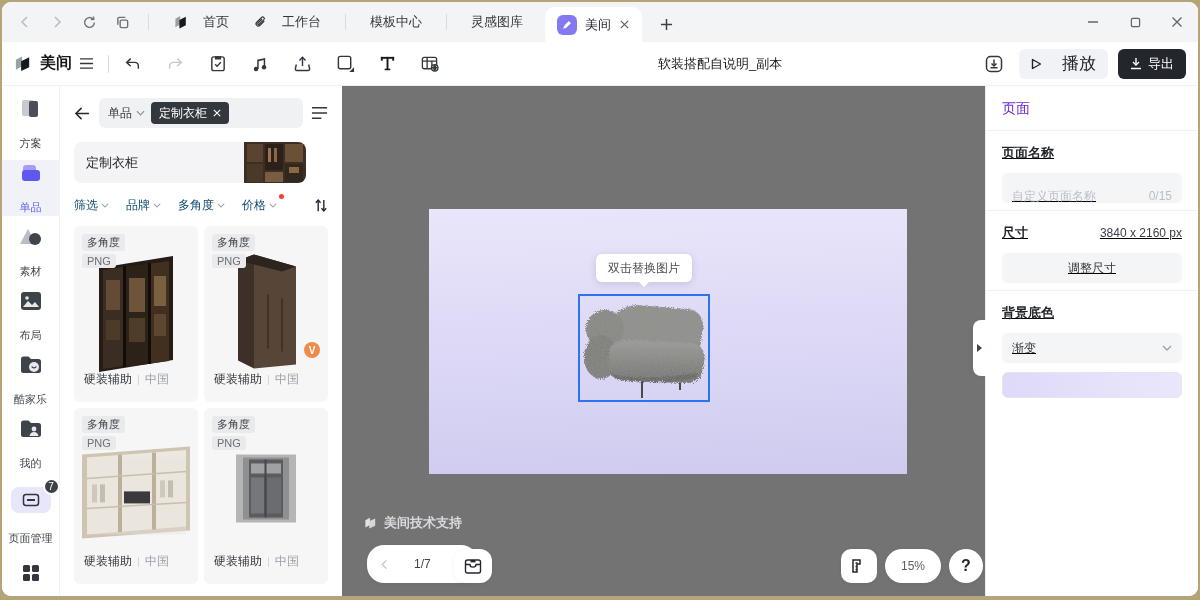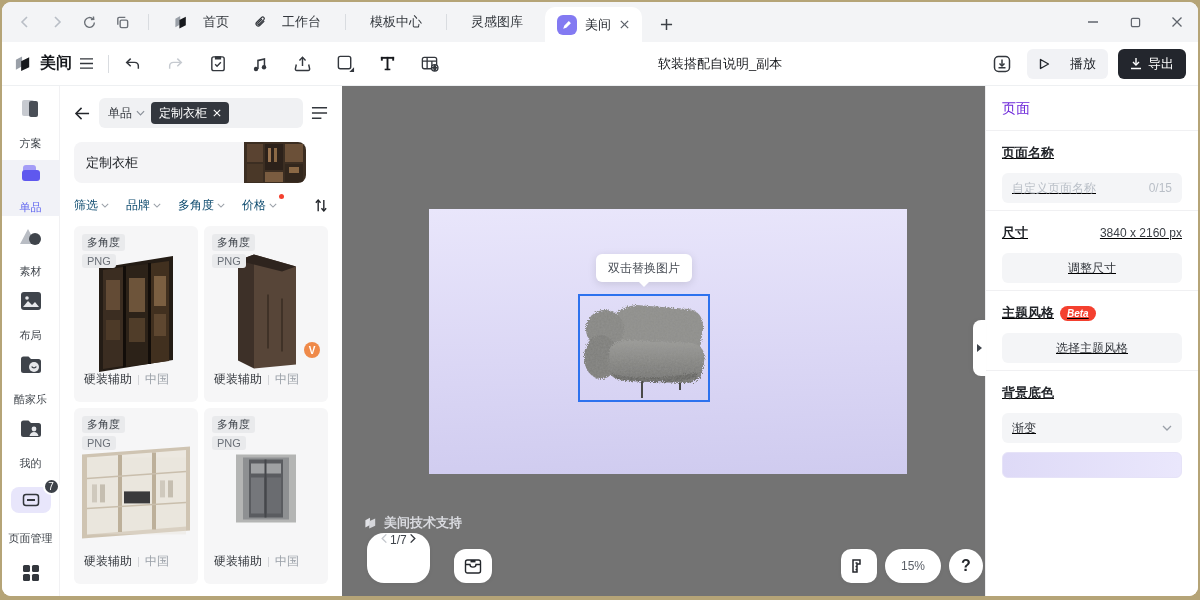--- a/index.html
+++ b/index.html
@@ -19,21 +19,21 @@
   .win-btn { width:42px; height:40px; display:flex; align-items:center; justify-content:center; color:#5f646c; }
 
   
   .toolbar { height:44px; background:#fff; border-bottom:1px solid #eef0f2; display:flex; align-items:center; flex:0 0 44px; position:relative; padding:0 12px; }
   .brand { display:flex; align-items:center; gap:7px; font-size:16px; font-weight:bold; color:#17191d; }
   .toolbar .vsep { margin:0 14px; height:18px; }
   .tool-icons { display:flex; align-items:center; gap:24px; color:#33373d; }
   .doc-title { position:absolute; left:656px; top:0; height:44px; display:flex; align-items:center; font-size:13px; color:#17191d; }
   .toolbar-right { margin-left:auto; display:flex; align-items:center; gap:10px; }
   .icon-btn { width:30px; height:30px; border-radius:6px; display:flex; align-items:center; justify-content:center; color:#33373d; }
-  .btn-play { height:30px; padding:0 12px; border-radius:6px; background:#f1f2f5; display:flex; align-items:center; gap:20px; font-size:13px; color:#22262c; }
+  .btn-play { height:30px; padding:0 12px; border-radius:6px; background:#f1f2f5; display:flex; align-items:center; gap:20px; font-size:17px; color:#22262c; }
   .btn-export { height:30px; padding:0 12px; border-radius:6px; background:#23262d; display:flex; align-items:center; gap:6px; font-size:13px; color:#fff; }
 
   
   .content { flex:1; display:flex; min-height:0; }
 
   
   .rail { width:58px; background:#fff; border-right:1px solid #f1f1f3; display:flex; flex-direction:column; align-items:center; padding-top:10px; }
   .rail-item { width:58px; height:56px; display:flex; flex-direction:column; align-items:center; justify-content:center; gap:16px; margin-bottom:8px; }
   .rail-item .lbl { font-size:11px; color:#3f444b; white-space:nowrap; }
   .rail-item.active { background:#f1f2f7; }
@@ -69,36 +69,36 @@
   .pfoot .r { color:#9aa0a8; }
   .vbadge { position:absolute; right:8px; bottom:44px; width:16px; height:16px; border-radius:50%; background:#ef8a4a; color:#fff; font-size:10px; font-weight:bold; display:flex; align-items:center; justify-content:center; }
 
   
   .canvas { flex:1; background:#737373; position:relative; overflow:hidden; }
   .artboard { position:absolute; left:87px; top:123px; width:478px; height:265px; background:linear-gradient(178deg,#e9e6fb 0%,#dbd7f5 55%,#cfcbef 100%); }
   .selbox { position:absolute; left:236px; top:208px; width:132px; height:108px; border:2px solid #2d72ee; }
   .tooltip { position:absolute; left:254px; top:168px; height:28px; background:#fff; border-radius:6px; box-shadow:0 2px 8px rgba(0,0,0,.12); font-size:12px; color:#4a4f57; display:flex; align-items:center; padding:0 12px; }
   .tooltip:after { content:""; position:absolute; left:50%; bottom:-5px; margin-left:-5px; border-left:5px solid transparent; border-right:5px solid transparent; border-top:5px solid #fff; }
   .watermark { position:absolute; left:22px; top:428px; display:flex; align-items:center; gap:6px; font-size:13px; color:#d9dadf; font-weight:bold; }
-  .pag { position:absolute; left:25px; bottom:13px; height:50px; background:#fff; border-radius:17px; box-shadow:0 1px 4px rgba(0,0,0,.06); display:flex; padding:0 12px; gap:0; }
+  .pag { position:absolute; left:25px; bottom:13px; height:38px; background:#fff; border-radius:17px; box-shadow:0 1px 4px rgba(0,0,0,.06); display:flex; align-items:center; padding:0 12px; gap:24px; }
   .pag .num { font-size:12px; color:#3f444b; }
   .save-btn { position:absolute; left:112px; bottom:13px; width:38px; height:34px; background:#fff; border-radius:12px; box-shadow:0 1px 4px rgba(0,0,0,.06); display:flex; align-items:center; justify-content:center; color:#23262b; }
   .czoom { position:absolute; right:2px; bottom:13px; display:flex; align-items:center; gap:8px; }
   .ruler-btn { width:36px; height:34px; background:#fff; border-radius:10px; box-shadow:0 1px 4px rgba(0,0,0,.06); display:flex; align-items:center; justify-content:center; color:#23262b; }
   .zoom-pill { width:56px; height:34px; background:#fff; border-radius:17px; box-shadow:0 1px 4px rgba(0,0,0,.06); display:flex; align-items:center; justify-content:center; font-size:12px; color:#5a5f67; }
   .help-btn { width:34px; height:34px; background:#fff; border-radius:50%; box-shadow:0 1px 4px rgba(0,0,0,.06); display:flex; align-items:center; justify-content:center; font-size:16px; font-weight:bold; color:#23262b; }
 
   
   .rpanel { width:213px; background:#fff; border-left:1px solid #ededef; position:relative; }
   .rp-title { padding:14px 16px 12px; font-size:14px; font-weight:normal; color:#6d28d9; border-bottom:1px solid #f0f0f2; }
   .rp-sec { padding:13px 16px 7px; border-bottom:1px solid #f0f0f2;text-decoration:underline; }
   .rp-sec.last { border-bottom:none; }
   .rp-lbl { font-size:13px; font-weight:bold; color:#23262b; }
   .rp-row { display:flex; align-items:center; justify-content:space-between; }
-  .rp-input { margin-top:11px; height:30px; background:#f4f5f7; border-radius:6px; display:flex; align-items:center; padding:0 10px; position:relative; }
+  .rp-input { margin-top:11px; height:30px; background:#f4f5f7; border-radius:6px; display:flex; align-items:flex-end; padding:0 10px; position:relative; }
   .rp-input input { border:none; outline:none; background:transparent; font-size:12px; color:#33373d; width:120px; font-family:inherit; }
   .rp-input input::placeholder { color:#b9bfc7; }
   .rp-count { position:absolute; right:10px; font-size:12px; color:#b9bfc7; }
   .rp-val { font-size:12px; color:#3c4046; }
   .rp-btn { margin-top:11px; height:30px; background:#f4f5f7; border-radius:6px; display:flex; align-items:center; justify-content:center; font-size:12px; color:#33373d; }
   .beta { background:#f4402f; color:#fff; font-size:10px; font-weight:bold; font-style:italic; border-radius:9px; padding:2px 7px; margin-left:6px; }
   .rp-select { margin-top:11px; height:30px; background:#f4f5f7; border-radius:6px; display:flex; align-items:center; justify-content:space-between; padding:0 10px; font-size:12px; color:#33373d; }
   .rp-swatch { margin-top:9px; height:26px; border-radius:6px; background:linear-gradient(90deg,#dedaf7,#eae7fc); border:1px solid #e6e3f8; }
   .collapse { position:absolute; left:-13px; top:234px; width:13px; height:56px; background:#fff; border-radius:8px 0 0 8px; box-shadow:-2px 0 4px rgba(0,0,0,.04); display:flex; align-items:center; justify-content:center; }
   .collapse .tri { width:0; height:0; border-top:4px solid transparent; border-bottom:4px solid transparent; border-left:5px solid #3f444b; }
@@ -672,27 +672,20 @@
       </div>
 
       <div class="rp-sec">
         <div class="rp-row">
           <span class="rp-lbl">尺寸</span>
           <span class="rp-val">3840 x 2160 px</span>
         </div>
         <div class="rp-btn">调整尺寸</div>
       </div>
 
-      <div class="rp-sec">
-        <div class="rp-row" style="justify-content:flex-start;">
-          <span class="rp-lbl">主题风格</span>
-          <span class="beta">Beta</span>
-        </div>
-        <div class="rp-btn">选择主题风格</div>
-      </div>
 
       <div class="rp-sec last">
         <div class="rp-lbl">背景底色</div>
         <div class="rp-select">
           <span>渐变</span>
           <svg width="10" height="6" viewBox="0 0 10 6" fill="none" stroke="#9aa0a8" stroke-width="1.3">
               <path d="M1 1l4 4 4-4"></path>
             </svg>
         </div>
         <div class="rp-swatch"></div>

